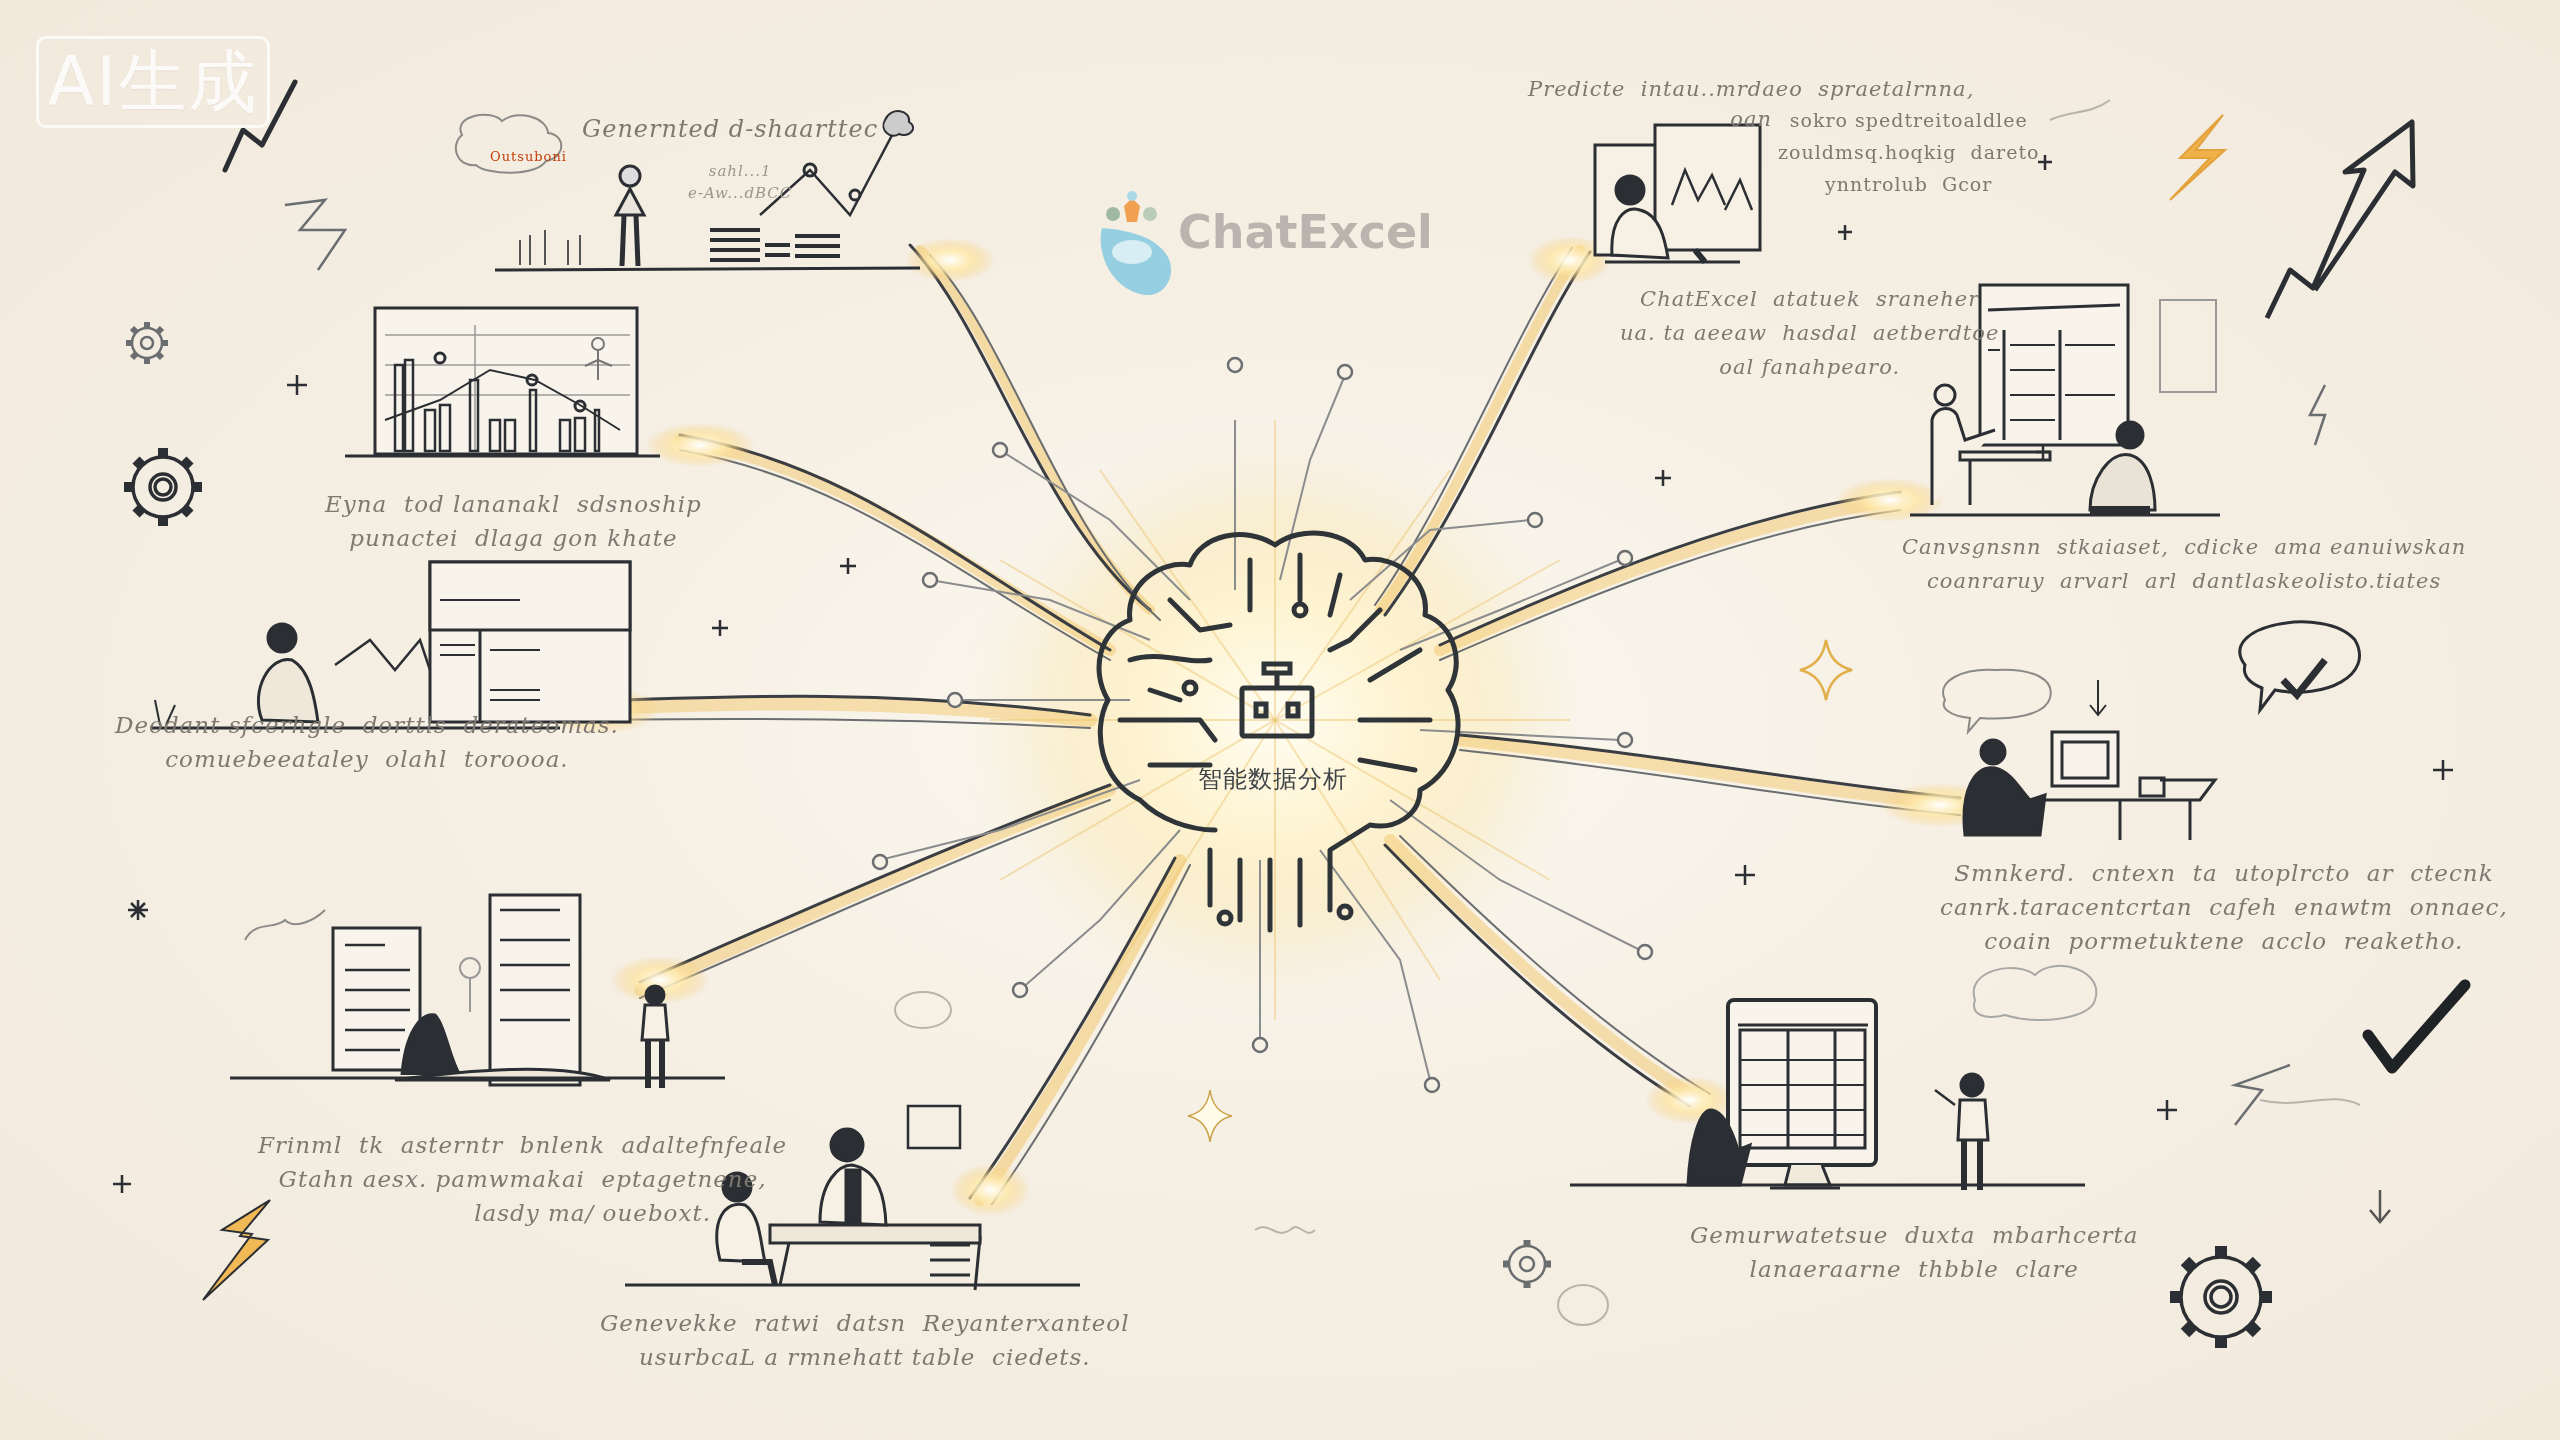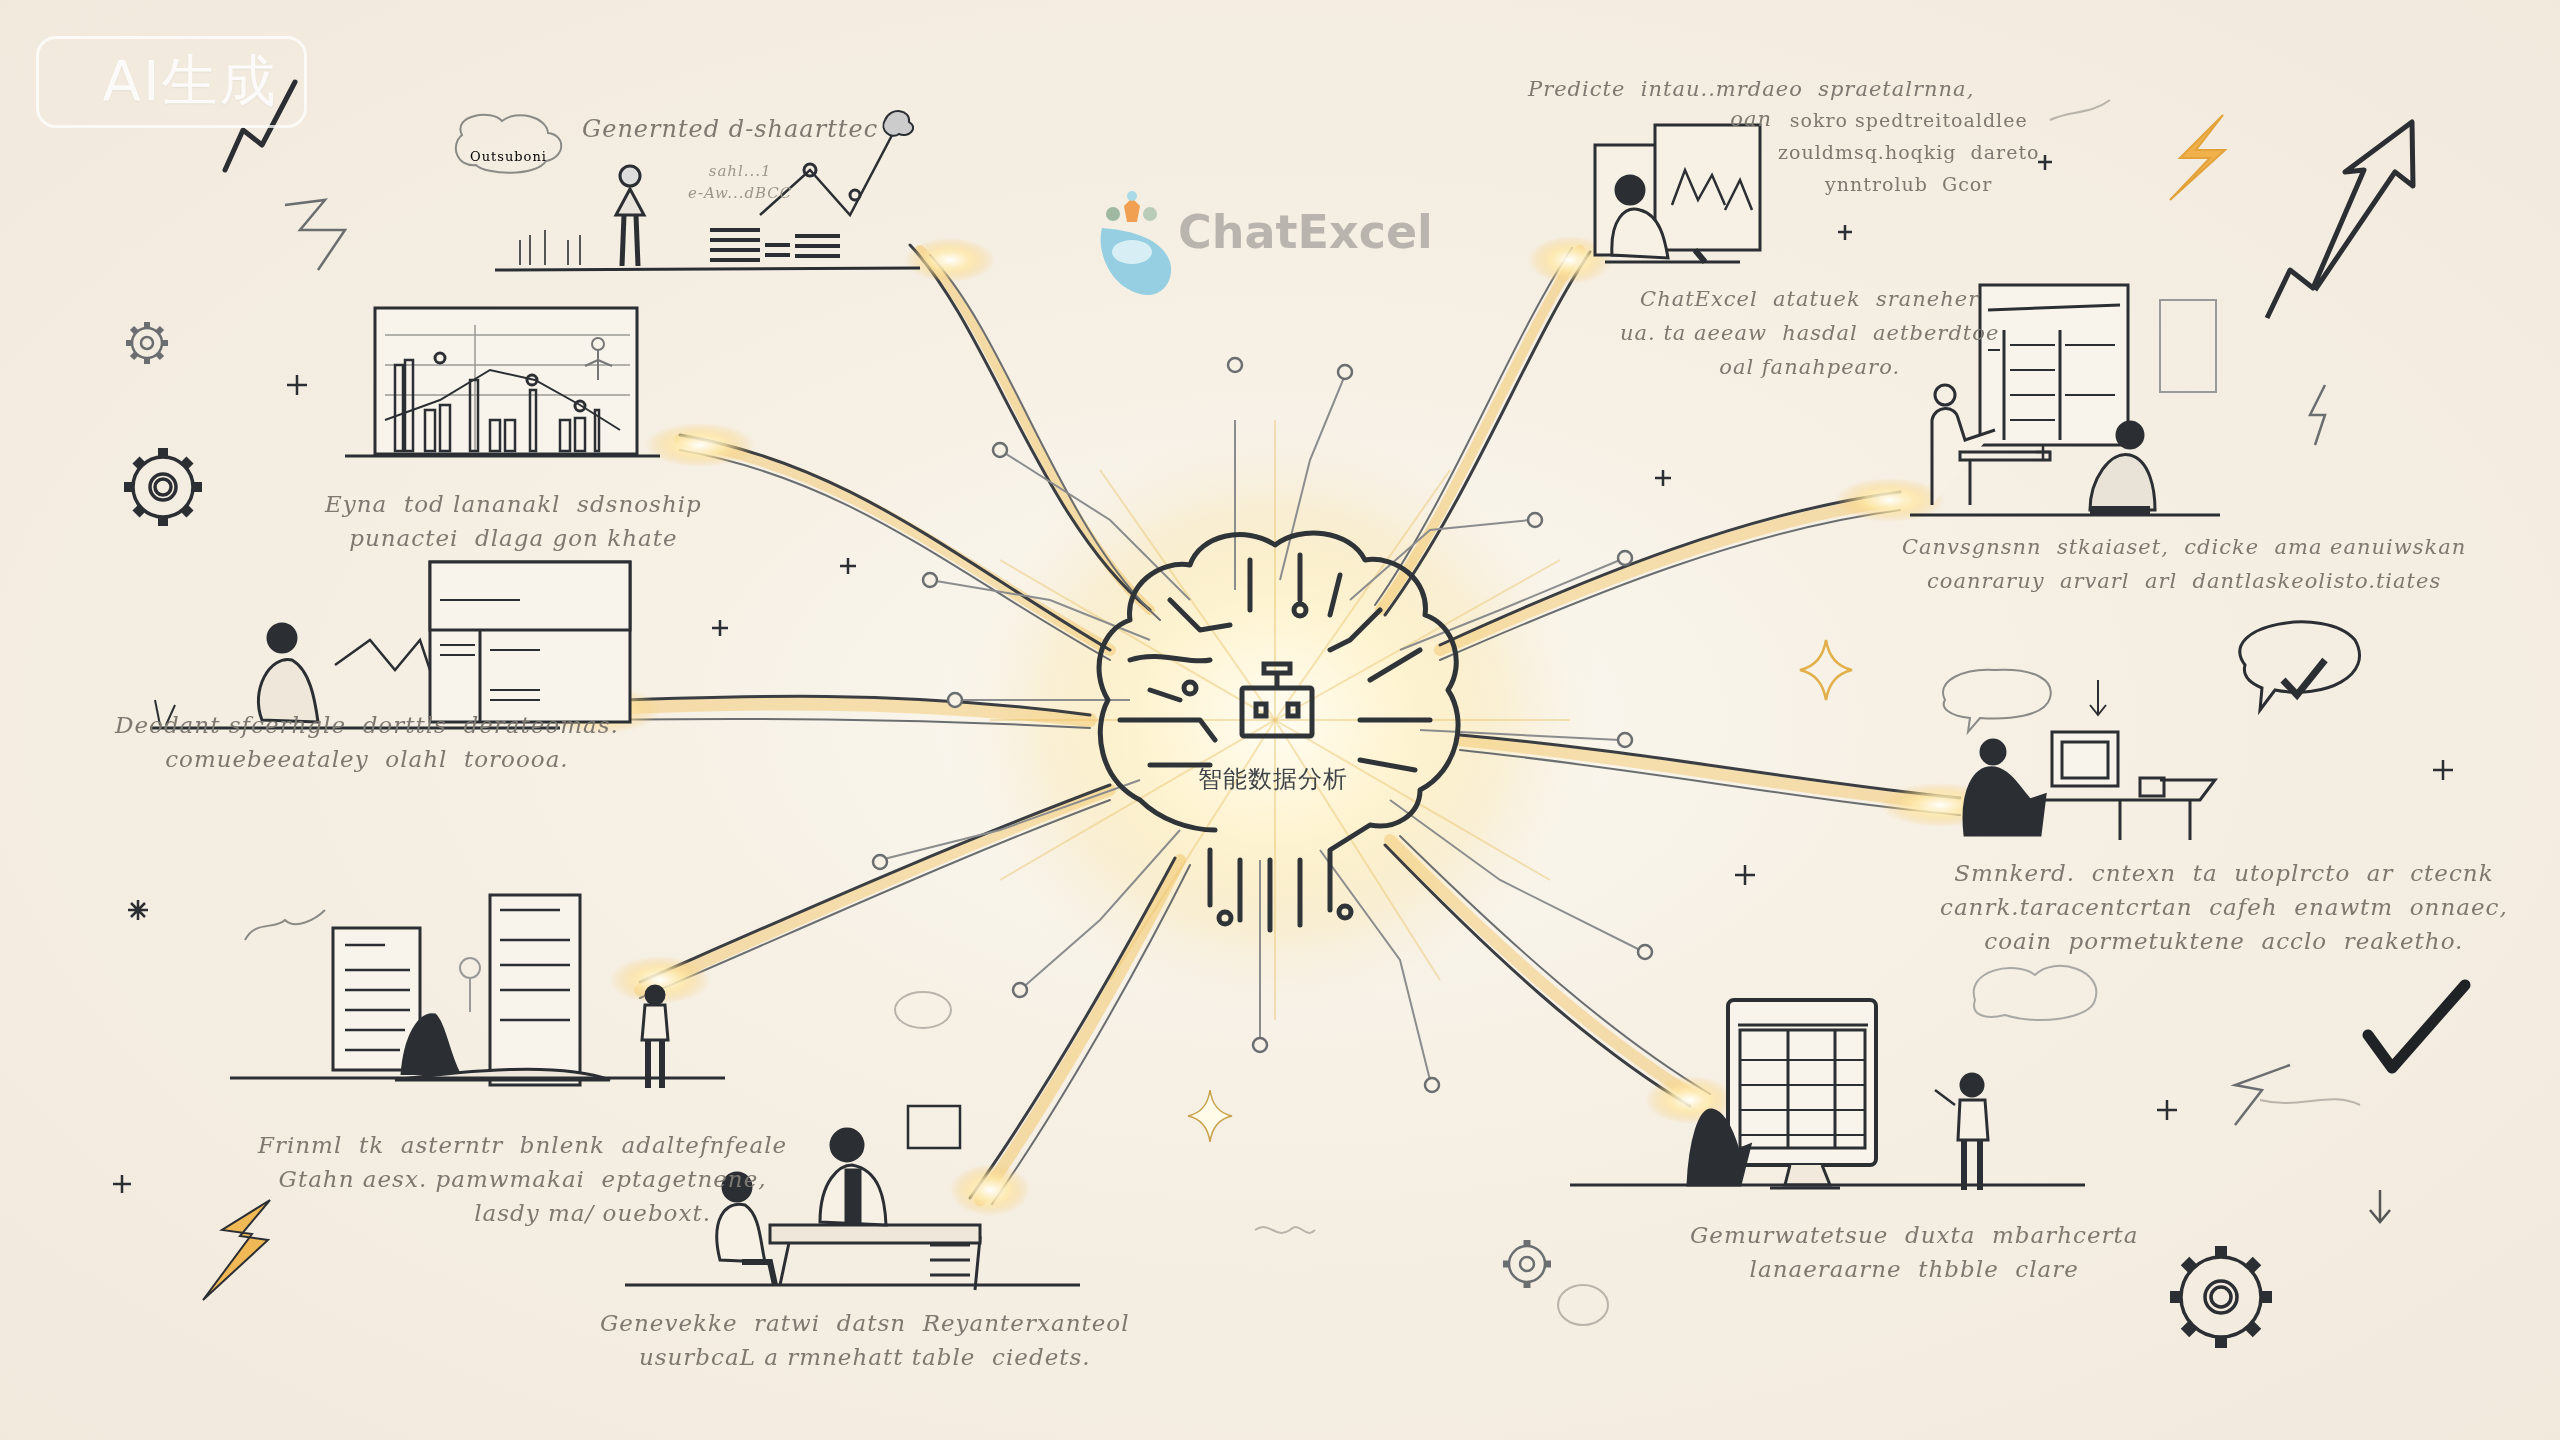--- a/index.html
+++ b/index.html
@@ -1,19 +1,19 @@
 <!DOCTYPE html>
 <html><head>
 <meta charset="utf-8">
 <style>
   html,body{margin:0;padding:0;}
   body{width:2560px;height:1440px;overflow:hidden;background:#f3ece0;position:relative;font-family:"DejaVu Serif",serif;}
   .canvas{position:absolute;inset:0;background:radial-gradient(ellipse at 50% 50%,#fdfaf2 0%,#f6f0e5 35%,#f1e9dc 100%);}
   svg.layer{position:absolute;left:0;top:0;}
-  .badge{position:absolute;left:36px;top:36px;width:228px;height:86px;border:3px solid rgba(255,255,255,0.75);border-radius:20px;display:flex;align-items:center;justify-content:center;color:rgba(255,255,255,0.85);font-family:"DejaVu Sans",sans-serif;font-size:56px;letter-spacing:2px;text-shadow:0 1px 2px rgba(0,0,0,0.05);padding-left:37px;}
+  .badge{position:absolute;left:36px;top:36px;width:228px;height:86px;border:3px solid rgba(255,255,255,0.75);border-radius:10px;display:flex;align-items:center;justify-content:center;color:rgba(255,255,255,0.85);font-family:"DejaVu Sans",sans-serif;font-size:68px;letter-spacing:2px;text-shadow:0 1px 2px rgba(0,0,0,0.05);}
   .logo{position:absolute;left:1092px;top:196px;display:flex;align-items:center;gap:14px;}
   .logo-text{font-family:"DejaVu Sans",sans-serif;font-weight:bold;font-size:46px;color:#b9b5ae;letter-spacing:0px;}
   .caption{position:absolute;font-family:"DejaVu Serif",serif;font-style:italic;color:#7d7870;font-size:23px;line-height:34px;letter-spacing:1px;white-space:pre;text-align:center;}
   .brain-label{position:absolute;left:1198px;top:763px;font-family:"DejaVu Sans",sans-serif;font-size:24px;color:#3f4448;letter-spacing:1px;}
 </style>
 </head>
 <body>
 
 <div class="canvas"></div>
 
@@ -479,21 +479,21 @@
 
 <div class="logo">
   <span style="width:72px;height:72px;display:inline-block"></span>
   <span class="logo-text">ChatExcel</span>
 </div>
 
 <div class="brain-label">智能数据分析</div>
 
 <div class="caption" style="left:582px;top:112px;font-size:24px;"><span>Genernted d-shaarttec</span></div>
 <div class="caption" style="left:688px;top:160px;font-size:15px;line-height:22px;color:#9b968d;"><div>sahl...1</div><div>e-Aw...dBCC</div></div>
-<div class="caption" style="left:470px;top:140px;font-size:13px;color:#000000;font-style:normal;">Outsuboni</div>
+<div class="caption" style="left:490px;top:140px;font-size:13px;color:#c2410c;font-style:normal;">Outsuboni</div>
 
 <div class="caption" style="left:325px;top:487px;"><div>Eyna  tod lananakl  sdsnoship</div><div>punactei  dlaga gon khate</div></div>
 
 <div class="caption" style="left:115px;top:708px;"><div>Deodant sfcerhgle  dorttls  derateomas.</div><div>comuebeeataley  olahl  toroooa.</div></div>
 
 <div class="caption" style="left:258px;top:1128px;"><div>Frinml  tk  asterntr  bnlenk  adaltefnfeale</div><div>Gtahn aesx. pamwmakai  eptagetnene,</div><div style="padding-left:140px">lasdy ma/ oueboxt.</div></div>
 
 <div class="caption" style="left:600px;top:1306px;"><div>Genevekke  ratwi  datsn  Reyanterxanteol</div><div>usurbcaL a rmnehatt table  ciedets.</div></div>
 
 <div class="caption" style="left:1528px;top:74px;font-size:21px;line-height:30px;"><div>Predicte  intau..mrdaeo  spraetalrnna,</div><div>oan</div></div>

